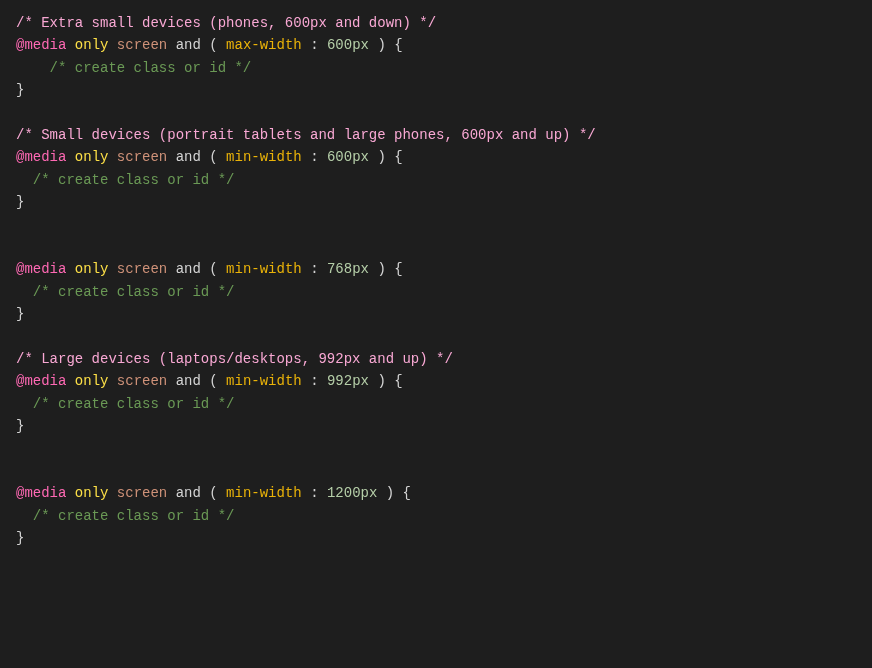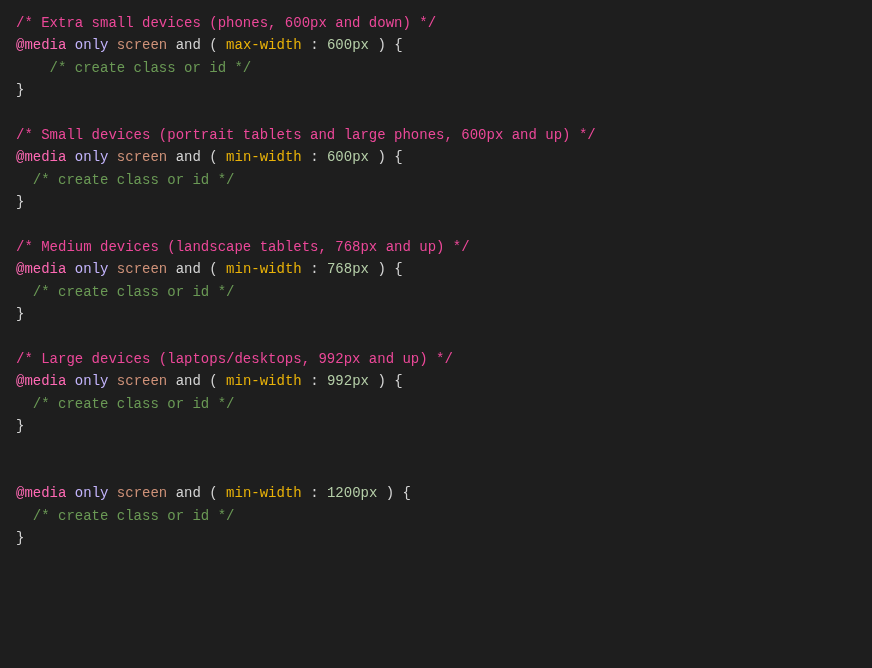--- a/index.html
+++ b/index.html
@@ -18,31 +18,31 @@
 
     .code-container {
       background-color: #1e1e1e;
       padding: 12px 16px;
       min-height: 668px;
       width: 872px;
       overflow: hidden;
     }
 
     .comment {
-      color: #ec4899;
+      color: #f9a8d4;
       text-align: right;
     }
 
     .at-rule {
       color: #ff69b4;
       font-family: Liberation Mono, monospace;
     }
 
     .keyword-only {
-      color: #c4b5fd;
+      color: #fde047;
     }
 
     .keyword-screen {
       color: #ce9178;
     }
 
     .keyword-and {
       color: #d4d4d4;
     }
 
@@ -115,21 +115,20 @@
     <br>
     <span class="inner-comment">&nbsp;&nbsp;/* create class or id */</span>
     <br>
     <span class="punctuation">}</span>
   </div>
 
   <br>
 
   
   <div>
-    <span class="comment">/* Medium devices (landscape tablets, 768px and up) */</span>
     <br>
     <span>
       <span class="at-rule">@media</span>
       <span class="punctuation"> </span>
       <span class="keyword-only">only</span>
       <span class="punctuation"> </span>
       <span class="keyword-screen">screen</span>
       <span class="punctuation"> </span>
       <span class="keyword-and">and</span>
       <span class="punctuation"> (</span>

